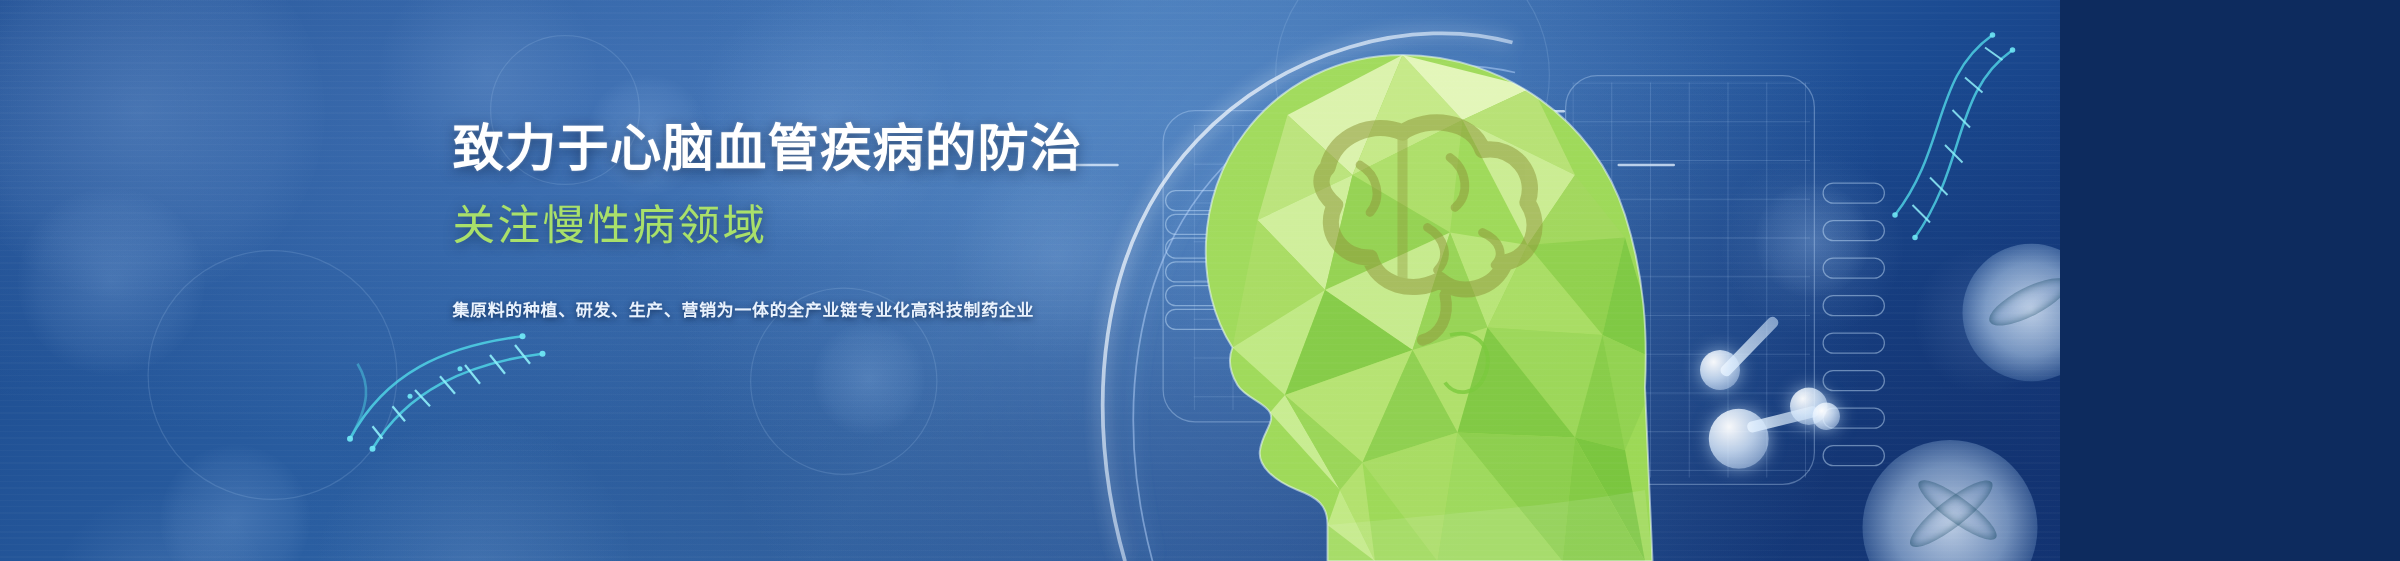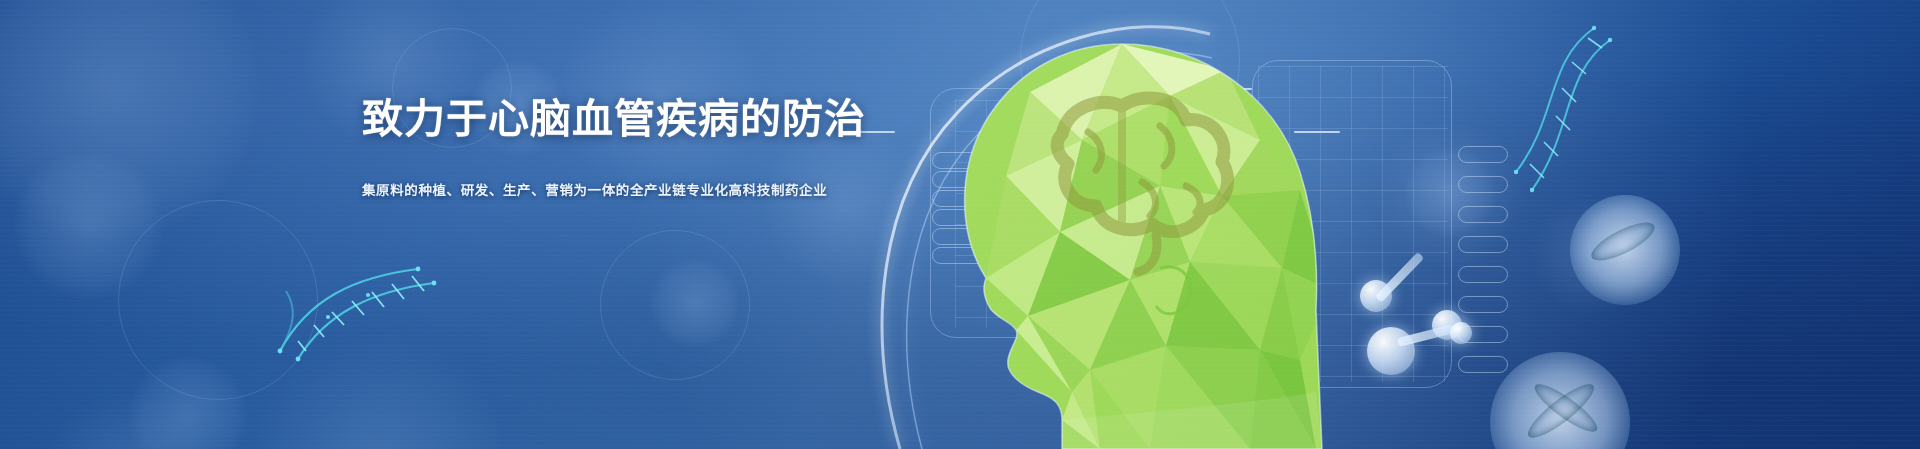--- a/index.html
+++ b/index.html
@@ -1,21 +1,21 @@
 <!DOCTYPE html>
 <html lang="zh-CN"><head>
 <meta charset="utf-8">
 <title>Banner</title>
 <style>
   html,body{margin:0;padding:0;background:#0d2b5e;}
   *{box-sizing:border-box;}
 
   #banner{
     position:relative;
-    width:1920px;
+    width:1648px;
     height:449px;
     overflow:hidden;
     font-family:"Liberation Sans","DejaVu Sans",sans-serif;
     background:
       radial-gradient(circle at 62% 40%, rgba(120,170,225,.42) 0%, rgba(120,170,225,0) 46%),
       radial-gradient(ellipse at 30% 18%, rgba(96,140,205,.40) 0%, rgba(96,140,205,0) 55%),
       radial-gradient(ellipse at 90% 85%, rgba(18,48,108,.75) 0%, rgba(18,48,108,0) 60%),
       linear-gradient(120deg,#1b4a8e 0%,#2a5ea1 26%,#3a6fae 48%,#2d5fa2 66%,#1b4b92 82%,#12377a 100%);
   }
 
@@ -335,16 +335,17 @@
 
     <path d="M232 420 L232 449 L492 449 L486 392 C420 404 320 412 232 420 Z" fill="#ffffff" opacity=".10"></path>
   </svg>
 
   <div class="scanlines"></div>
 
   <div class="copy">
     <div class="headline">
       <span class="w">致力于</span><span class="hl">心脑血管疾病</span><span class="w">的防治</span>
     </div>
+    <div class="subhead">关注慢性病领域</div>
     <div class="tagline">集原料的种植、研发、生产、营销为一体的全产业链专业化高科技制药企业</div>
   </div>
 
 </div>
 
 </body></html>

